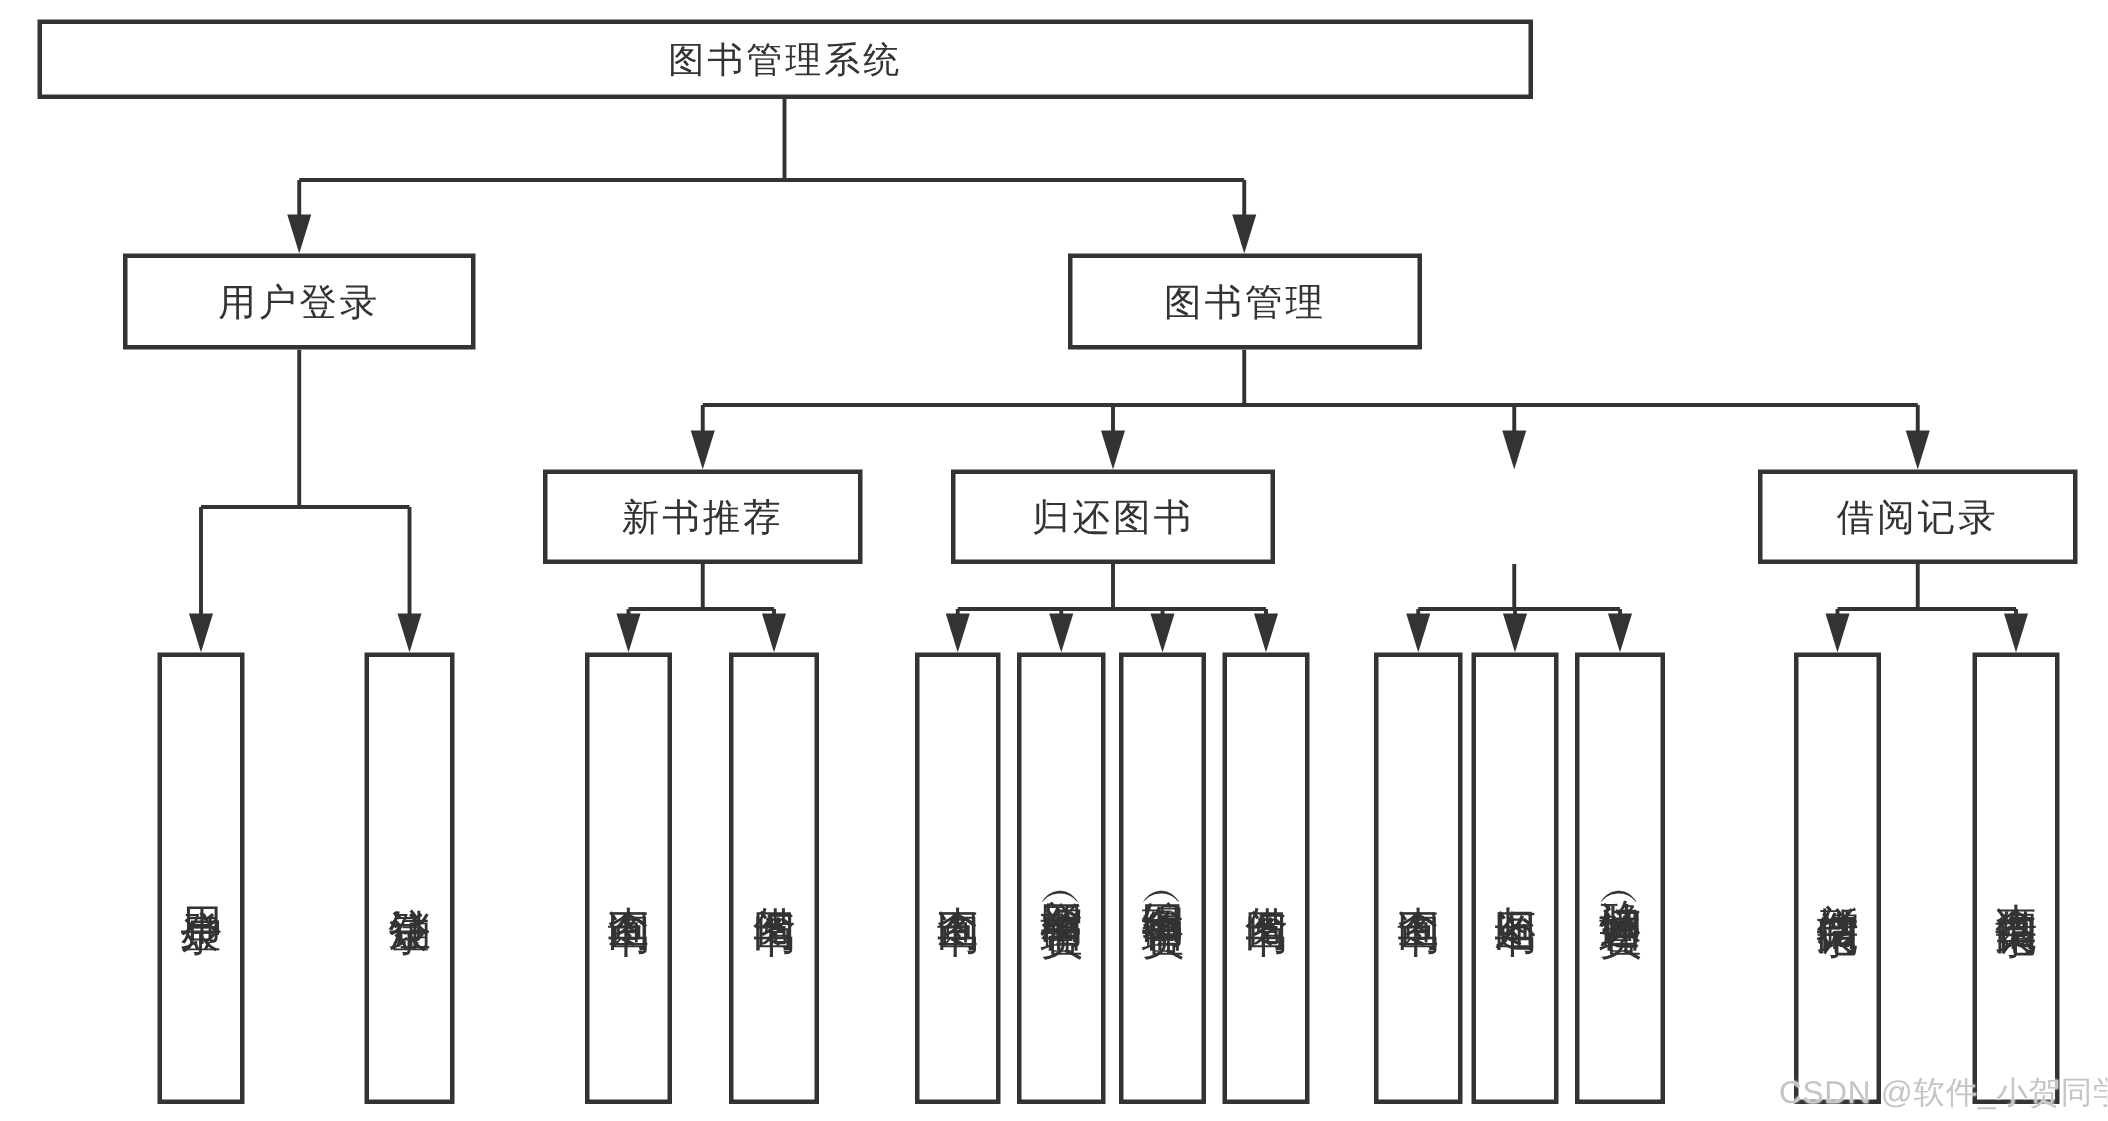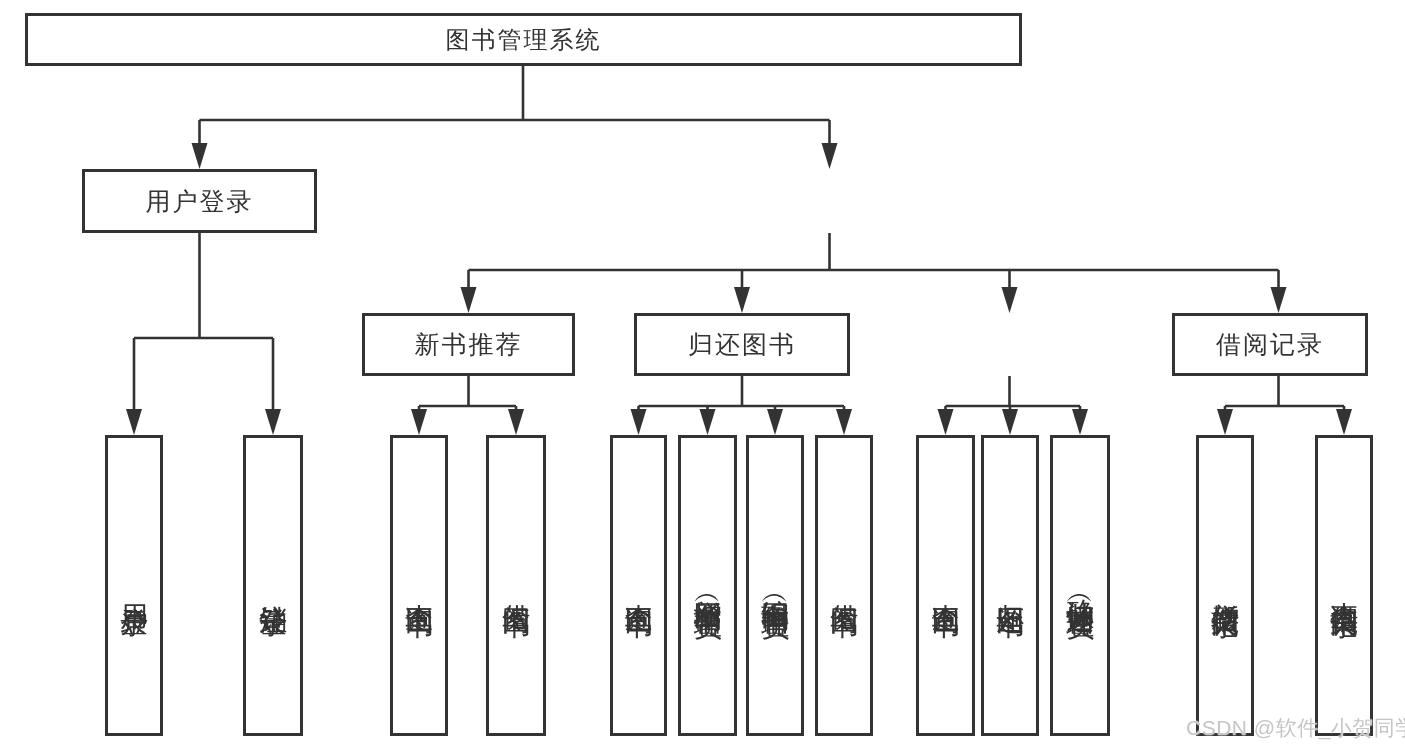--- a/index.html
+++ b/index.html
@@ -105,28 +105,31 @@
     </g>
   </svg>
 
   <div class="node root" style="left:25px; top:13px; width:997px; height:53px;text-align:right;">
     <span class="hlabel">图书管理系统</span>
   </div>
 
   <div class="node" style="left:82px; top:169px; width:235px; height:64px;">
     <span class="hlabel">用户登录</span>
   </div>
+  <div class="node" style="left:712px; top:169px; width:236px; height:64px;">
+    <span class="hlabel">图书管理</span>
+  </div>
 
   <div class="node" style="left:362px; top:313px; width:213px; height:63px;">
     <span class="hlabel">新书推荐</span>
   </div>
   <div class="node" style="left:634px; top:313px; width:216px; height:63px;">
     <span class="hlabel">归还图书</span>
   </div>
-  <div class="node" style="left:1172px; top:313px; width:196px; height:63px;">
+  <div class="node" style="left:1172px; top:313px; width:213px; height:63px;">
     <span class="hlabel">借阅记录</span>
   </div>
 
   <div class="node" style="left:105px; top:435px; width:58px; height:301px;">
     <span class="vlabel">用户登录</span>
   </div>
   <div class="node" style="left:243px; top:435px; width:60px; height:301px;">
     <span class="vlabel">注销登录</span>
   </div>
 

